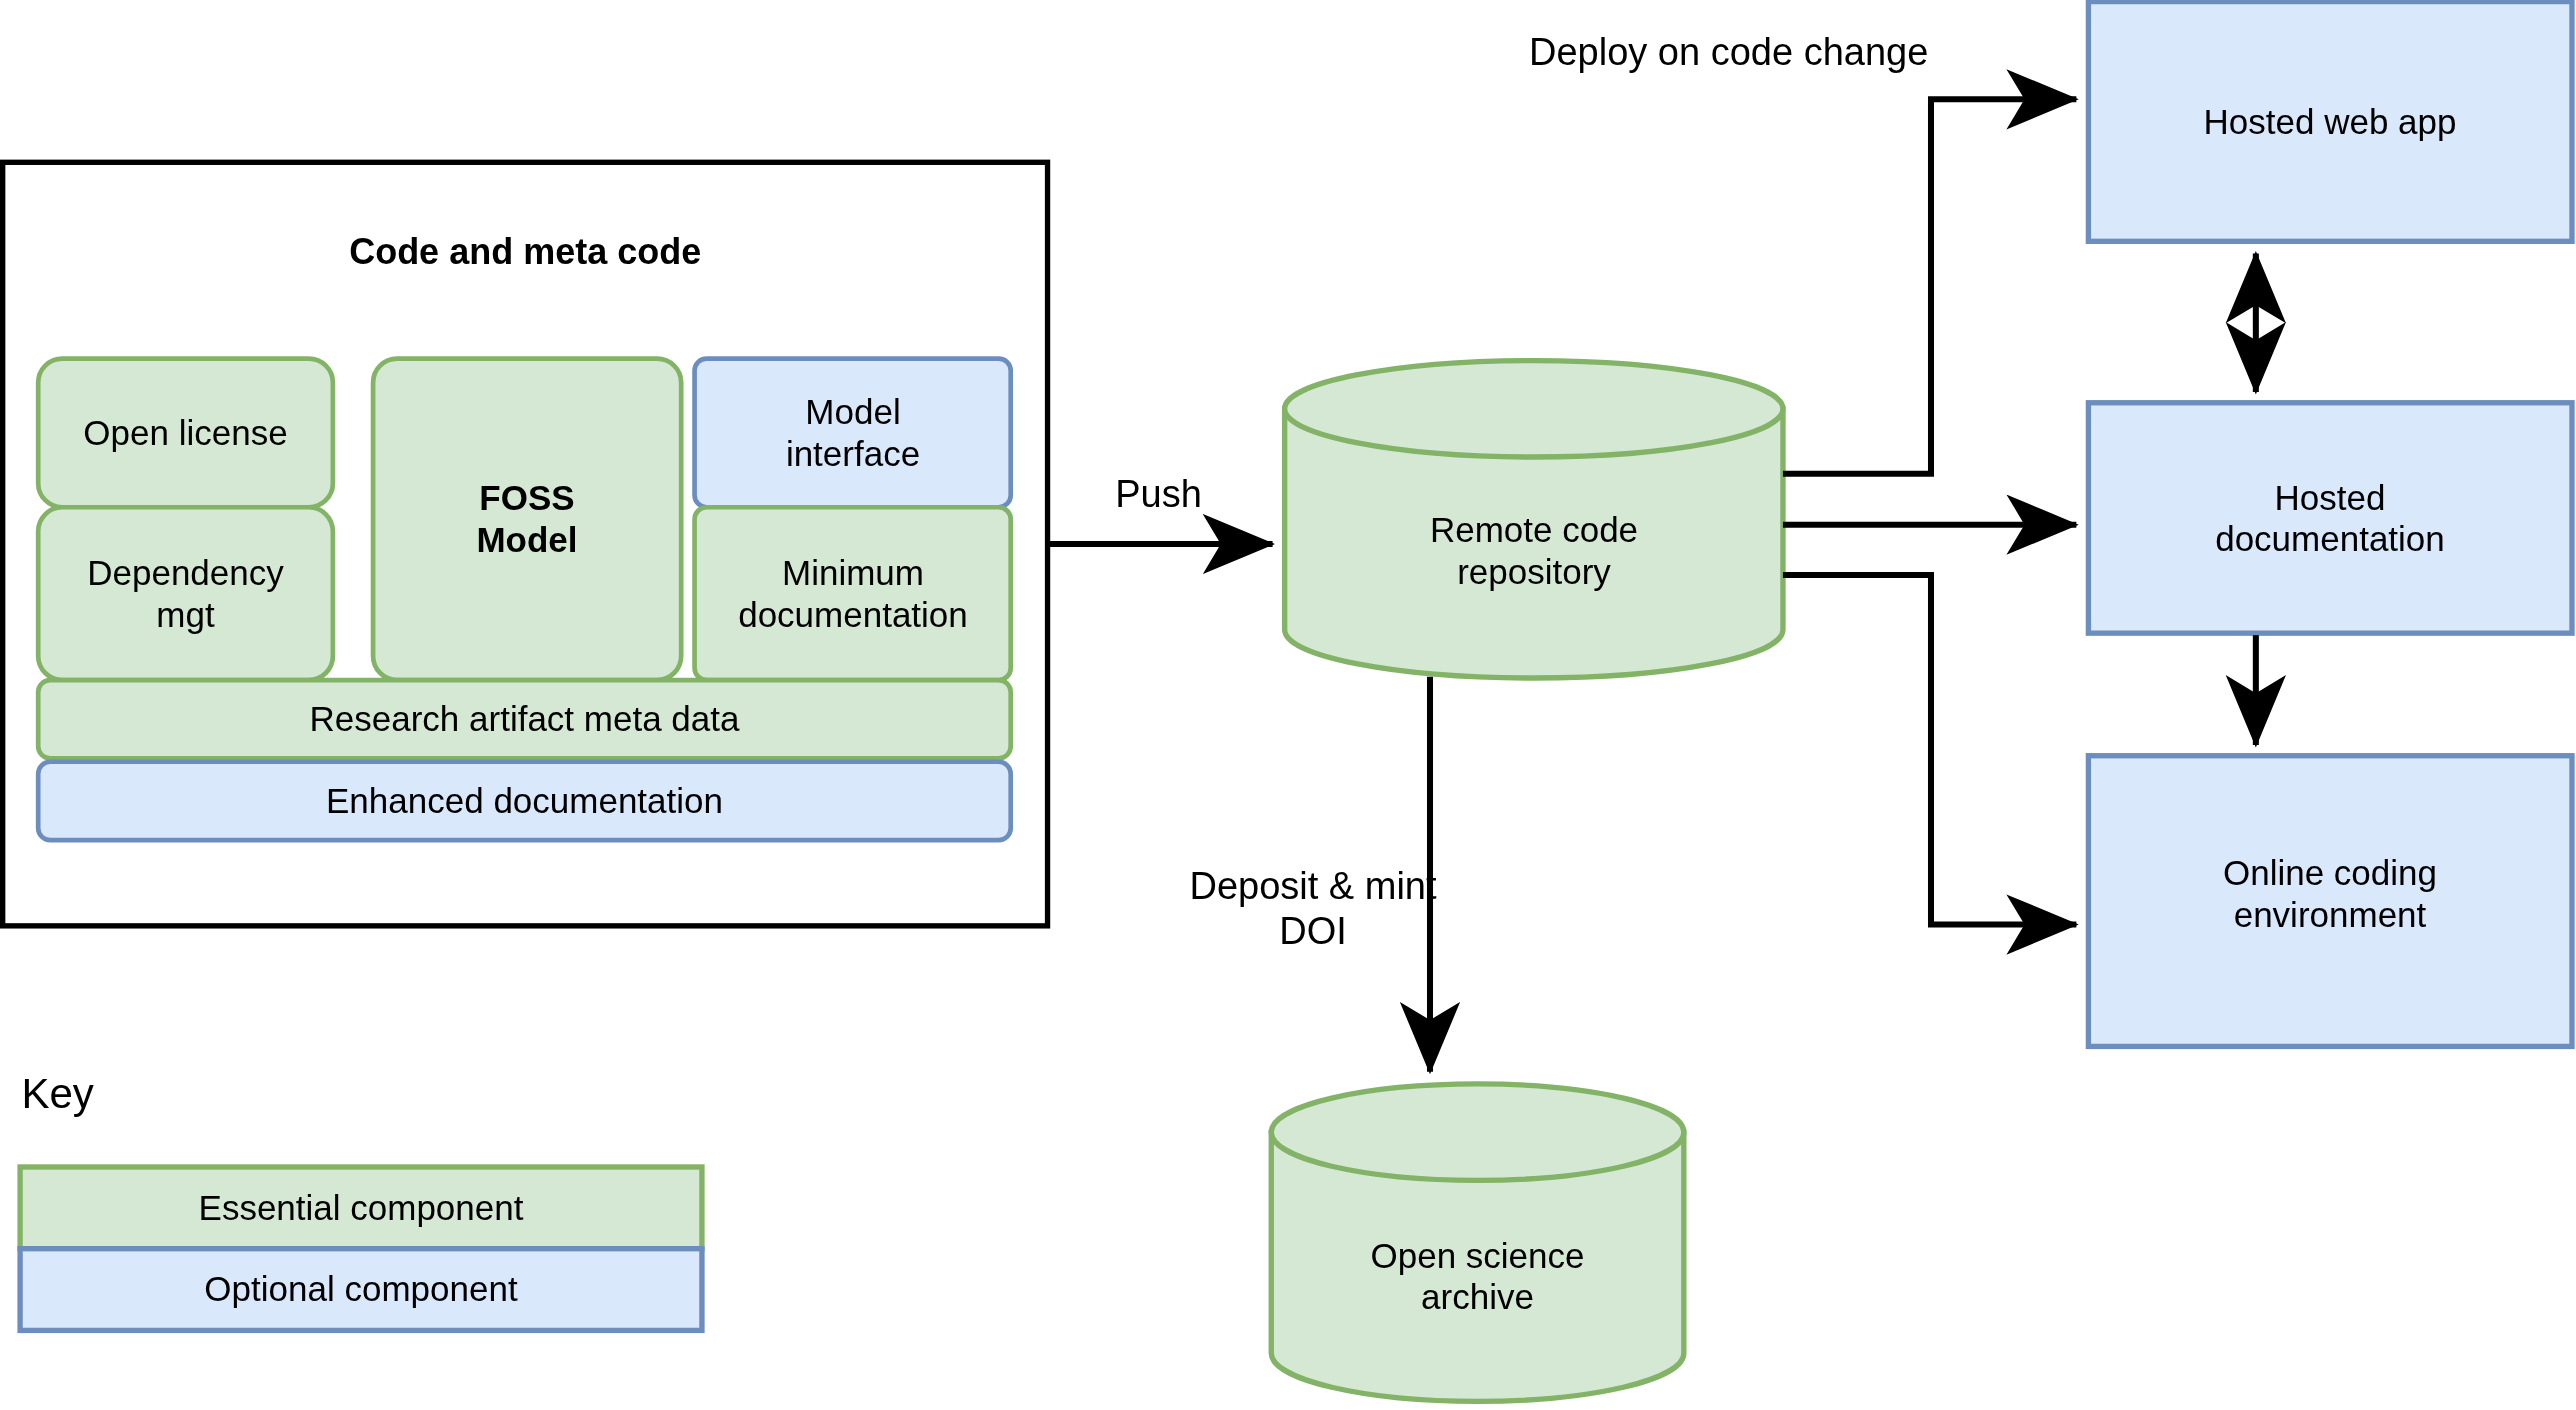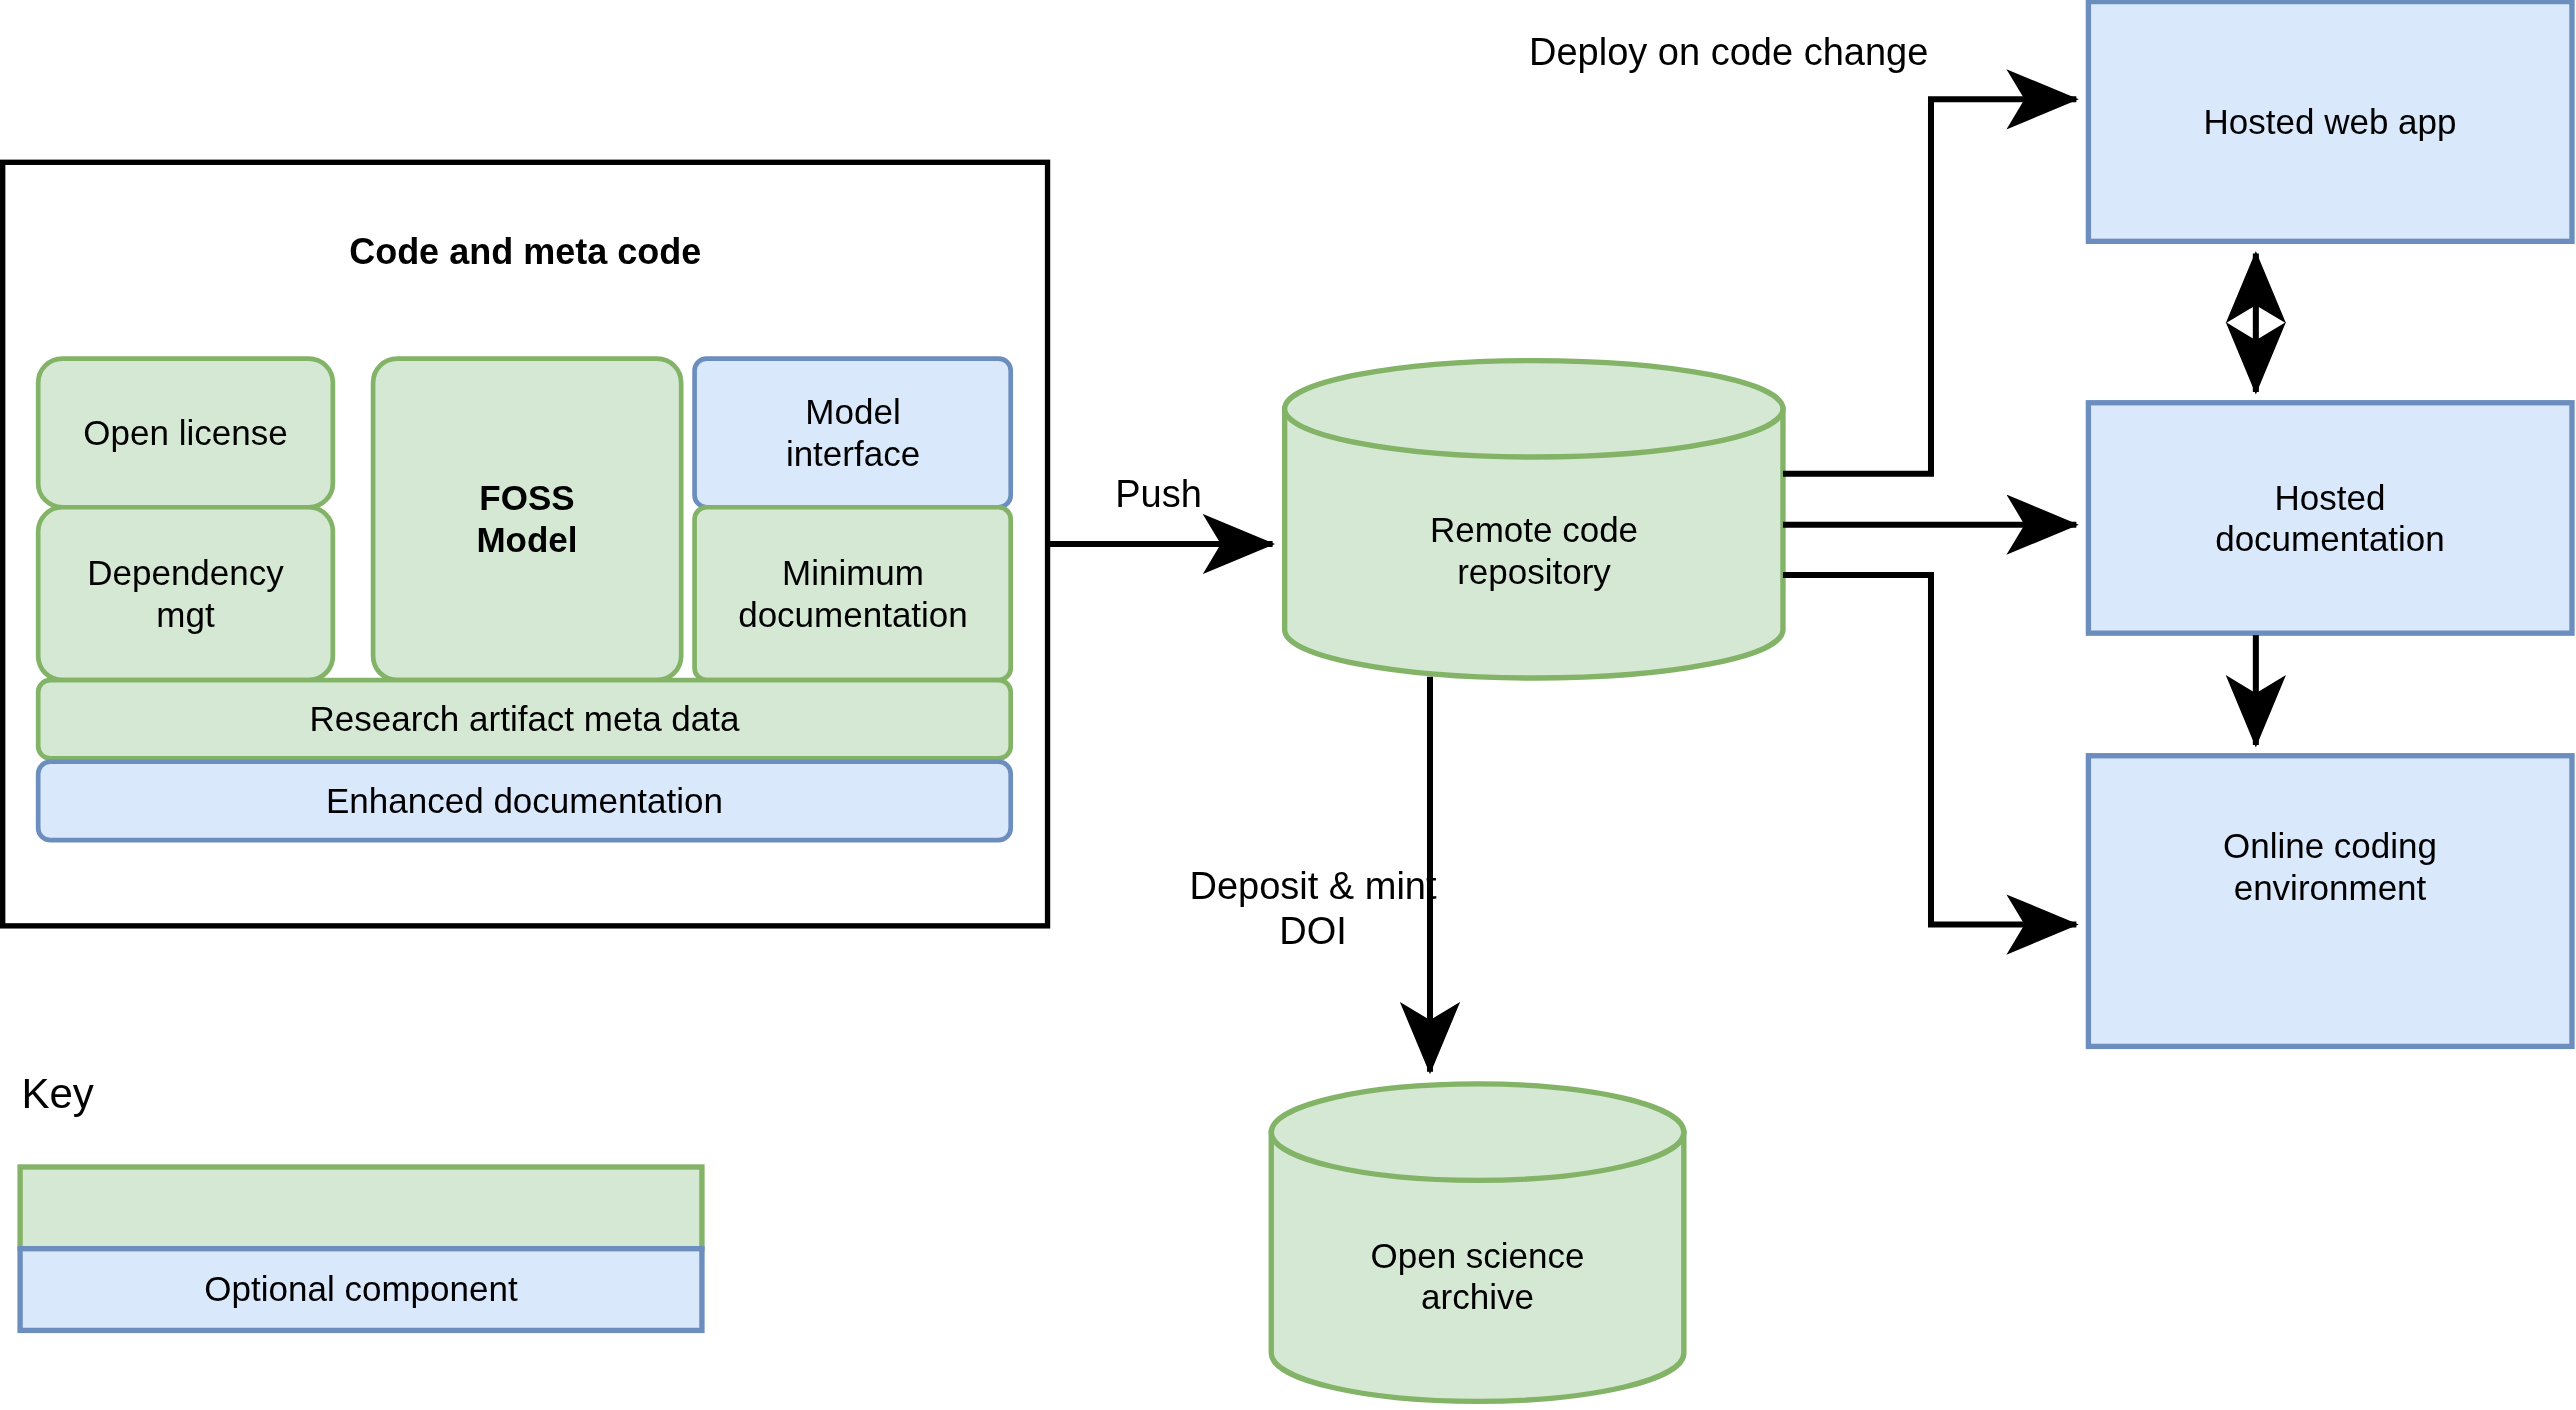--- a/index.html
+++ b/index.html
@@ -126,26 +126,27 @@
   <div class="node-label" style="left:38px; top:680px; width:973px; height:78px;">Research artifact meta data</div>
   <div class="node-label" style="left:38px; top:762px; width:973px; height:78px;">Enhanced documentation</div>
 
   <div class="node-label" style="left:1285px; top:470px; width:498px; height:161px;">Remote code
 repository</div>
   <div class="node-label" style="left:1271px; top:1199px; width:413px; height:154px;">Open science
 archive</div>
   <div class="node-label" style="left:2088px; top:1.3px; width:484px; height:240px;">Hosted web app</div>
   <div class="node-label" style="left:2088px; top:403px; width:484px; height:230px;">Hosted
 documentation</div>
-  <div class="node-label" style="left:2088px; top:721px; width:484px; height:291px;">Online coding
+  <div class="node-label" style="left:2088px; top:748px; width:484px; height:291px;">Online coding
 environment</div>
 
   <div class="edge-label" style="left:1085px; top:472px; width:147px;">Push</div>
   <div class="edge-label" style="left:1529px; top:30px; width:496px; text-align:left;">Deploy on code change</div>
   <div class="edge-label" style="left:1648px; top:954px; width:429px; text-align:left;"></div>
   <div class="edge-label" style="left:1139px; top:864px; width:348px;">Deposit &amp; mint
 DOI</div>
 
   <div class="key-title" style="left:21.4px; top:1070px;">Key</div>
+  <div class="node-label" style="left:20px; top:1167px; width:682px; height:82px;">Essential component</div>
   <div class="node-label" style="left:20px; top:1248px; width:682px; height:82px;">Optional component</div>
 
 </div>
 
 
 </body></html>

